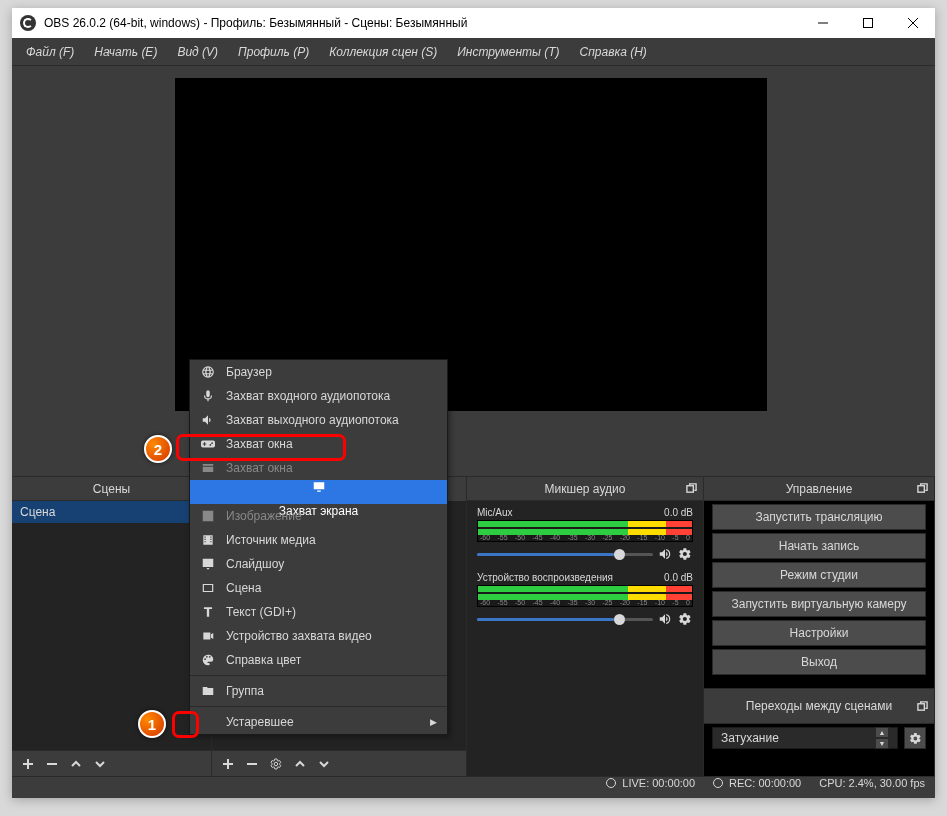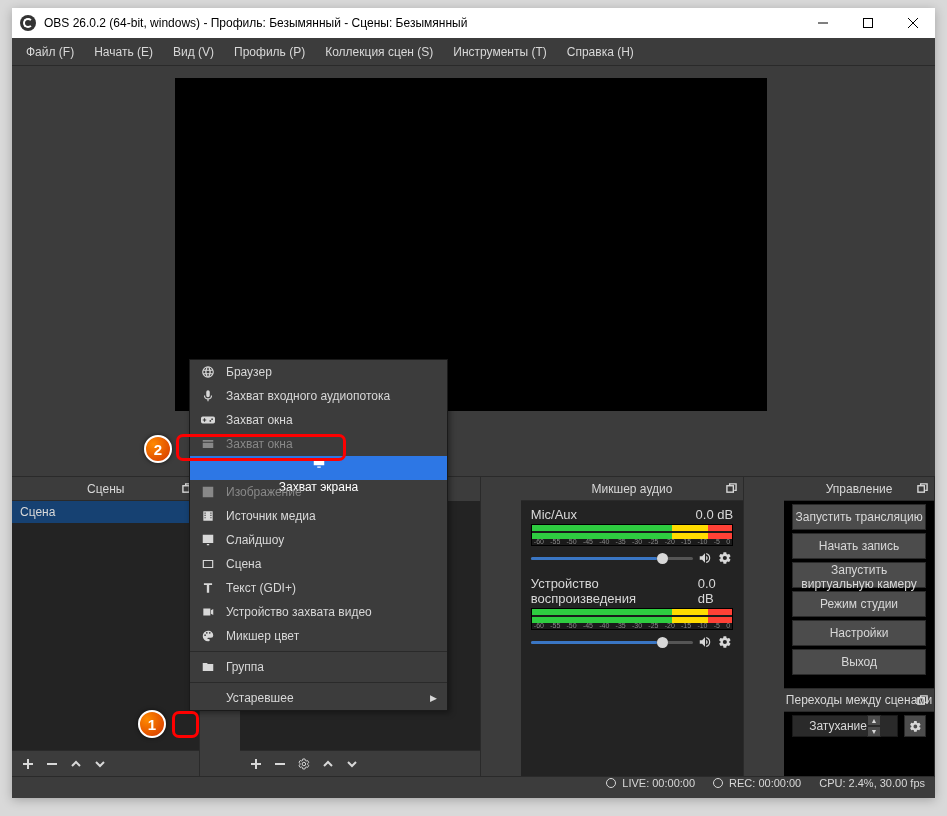--- a/index.html
+++ b/index.html
@@ -8,63 +8,63 @@
 .titlebar { height: 30px; background: #fff; display: flex; align-items: center; padding: 0 0 0 8px; }
 .titlebar .app-icon { width: 16px; height: 16px; border-radius: 50%; background: #333; display: flex; align-items: center; justify-content: center; margin-right: 8px; }
 .titlebar .app-icon::after { content: ""; width: 6px; height: 6px; border: 2px solid #fff; border-radius: 50%; border-right-color: transparent; }
 .title-text { font-size: 12px; color: #000; }
 .win-controls { margin-left: auto; display: flex; }
 .win-btn { width: 45px; height: 30px; display: flex; align-items: center; justify-content: center; font-size: 11px; color: #000; cursor: pointer; }
 .win-btn svg { width: 10px; height: 10px; stroke: #000; stroke-width: 1; fill: none; }
 
 .content { flex: 1; background: #3c3c3c; display: flex; flex-direction: column; position: relative; }
 .menubar { height: 28px; background: #3c3c3c; display: flex; align-items: center; padding: 0 4px; border-bottom: 1px solid #2a2a2a; }
-.menubar .menu-item { color: #d8d8d8; font-size: 12px; padding: 4px 10px; cursor: pointer; }
+.menubar .menu-item { color: #d8d8d8; font-size: 12px; padding: 4px 10px; cursor: pointer; font-style: italic; }
 
 .preview-area { flex: 1; position: relative; background: #3c3c3c; display: flex; flex-direction: column; }
 .preview-canvas { position: absolute; top: 12px; left: 163px; width: 592px; height: 333px; background: #000; }
 .info-text { position: absolute; top: 450px; left: 8px; color: #d8d8d8; font-size: 12px; }
 
-.docks { height: 300px; display: flex; border-top: 1px solid #2a2a2a; background: #3c3c3c; gap: 40px; }
+.docks { height: 300px; display: flex; border-top: 1px solid #2a2a2a; background: #3c3c3c; }
 .dock { border-right: 1px solid #2a2a2a; display: flex; flex-direction: column; }
 .dock-header { height: 24px; background: #3c3c3c; border-bottom: 1px solid #2a2a2a; display: flex; align-items: center; justify-content: center; color: #d8d8d8; font-size: 12px; position: relative; }
 .popout-icon { position: absolute; right: 4px; width: 16px; height: 16px; display: flex; align-items: center; justify-content: center; cursor: pointer; }
 .popout-icon svg { width: 11px; height: 11px; stroke: #d8d8d8; stroke-width: 1.5; fill: none; }
 .dock-body { flex: 1; background: #232323; position: relative; overflow: hidden; }
 .dock-toolbar { height: 26px; background: #3c3c3c; border-top: 1px solid #2a2a2a; display: flex; align-items: center; padding: 0 4px; gap: 0; }
 .tb-btn { width: 24px; height: 22px; color: #d8d8d8; display: flex; align-items: center; justify-content: center; cursor: pointer; font-size: 15px; }
 .tb-btn svg { width: 12px; height: 12px; stroke: #d8d8d8; stroke-width: 2; fill: none; }
 
 .scenes { width: 200px; }
 .scene-item { padding: 4px 8px; color: #d8d8d8; font-size: 12px; background: #164172; cursor: pointer; }
 .sources { width: 255px; }
 .mixer { width: 237px; }
 .controls { flex: 1; }
 
 .mixer-ch { padding: 6px 10px 4px; }
-.mixer-ch .label-row { display: flex; color: #d8d8d8; font-size: 13px; justify-content: space-between; }
+.mixer-ch .label-row { display: flex; color: #d8d8d8; font-size: 10px; justify-content: space-between; }
 .meter { height: 22px; margin-top: 2px; position: relative; background: #1a1a1a; border: 1px solid #000; }
 .meter .scale { position: absolute; bottom: 0; left: 0; right: 0; display: flex; justify-content: space-between; font-size: 7px; color: #888; padding: 0 2px; }
 .meter .bars { position: absolute; top: 0; left: 0; right: 0; height: 6px; display: flex; }
 .meter .bars2 { top: 8px; }
 .bar-g { background: #2ecc40; }
 .bar-y { background: #ffdc00; }
 .bar-r { background: #ff4136; }
 .slider-row { display: flex; align-items: center; gap: 4px; margin-top: 4px; }
 .vol-slider { flex: 1; height: 3px; background: #555; position: relative; border-radius: 2px; }
 .vol-slider .fill { height: 100%; background: #3a76c4; width: 78%; border-radius: 2px; }
 .vol-slider .thumb { position: absolute; top: -4px; left: 78%; width: 11px; height: 11px; background: #d8d8d8; border-radius: 50%; }
 .slider-row .icon { width: 16px; height: 16px; color: #d8d8d8; display: flex; align-items: center; justify-content: center; cursor: pointer; }
 .slider-row .icon svg { width: 14px; height: 14px; fill: #d8d8d8; }
 
 .ctrl-btn { display: block; width: calc(100% - 16px); margin: 3px 8px; height: 26px; background: #4c4c4c; color: #d8d8d8; border: 1px solid #2a2a2a; font-size: 12px; cursor: pointer; }
 .ctrl-spacer { height: 10px; }
-.trans-header { height: 24px; background: #3c3c3c; border-top: 1px solid #2a2a2a; border-bottom: 1px solid #2a2a2a; display:flex; align-items:center; justify-content:center; color:#d8d8d8; font-size:12px; position: relative; }
+.trans-header { height: 36px; background: #3c3c3c; border-top: 1px solid #2a2a2a; border-bottom: 1px solid #2a2a2a; display:flex; align-items:center; justify-content:center; color:#d8d8d8; font-size:12px; position: relative; }
 .trans-row { display: flex; align-items: center; padding: 3px 8px; gap: 6px; }
-.trans-select { flex: 1; height: 22px; background: #2a2a2a; border: 1px solid #1a1a1a; color: #d8d8d8; font-size: 12px; padding: 0 16px; display:flex; align-items:center; justify-content:space-between; cursor:pointer; }
+.trans-select { flex: 1; height: 22px; background: #2a2a2a; border: 1px solid #1a1a1a; color: #d8d8d8; font-size: 12px; padding: 0 8px; display:flex; align-items:center; justify-content:space-between; cursor:pointer; }
 .trans-lbl { color: #d8d8d8; font-size: 12px; }
 .trans-input { width: 70px; height: 22px; background: #1a1a1a; border: 1px solid #000; color: #d8d8d8; font-size: 12px; padding: 0 6px; }
 .spin-btns { display:flex; flex-direction:column; }
 .spin { width:14px; height:11px; background:#4c4c4c; border:1px solid #2a2a2a; color:#d8d8d8; font-size:7px; display:flex; align-items:center; justify-content:center; cursor:pointer;}
 .gear { width:22px; height:22px; background:#4c4c4c; border:1px solid #2a2a2a; display:flex; align-items:center; justify-content:center; cursor:pointer; }
 .gear svg { width:13px; height:13px; fill:#d8d8d8; }
 
 .statusbar { height: 22px; background: #3c3c3c; border-top: 1px solid #2a2a2a; display: flex; align-items: flex-start; justify-content: flex-end; padding: 0 10px; gap: 18px; color: #d8d8d8; font-size: 11px; }
 .status-chunk { display: flex; align-items: center; gap: 6px; }
 .live-dot { width:10px; height:10px; border:1.5px solid #d8d8d8; border-radius:50%; }
@@ -330,22 +330,22 @@
             <span class="popout-icon">
                 <svg viewBox="0 0 12 12">
                   <rect x="1" y="3" width="7" height="7"></rect>
                   <path d="M4 3 V1 H11 V8 H9"></path>
                 </svg>
               </span>
           </div>
           <div class="dock-body" style="background:#000000">
             <button class="ctrl-btn">Запустить трансляцию</button>
             <button class="ctrl-btn">Начать запись</button>
+            <button class="ctrl-btn">Режим студии</button>
             <button class="ctrl-btn">Запустить виртуальную камеру</button>
-            <button class="ctrl-btn">Режим студии</button>
             <button class="ctrl-btn">Настройки</button>
             <button class="ctrl-btn">Выход</button>
             <div class="ctrl-spacer"></div>
             <div class="trans-header">
               <span>Переходы между сценами</span>
               <span class="popout-icon">
                   <svg viewBox="0 0 12 12">
                     <rect x="1" y="3" width="7" height="7"></rect>
                     <path d="M4 3 V1 H11 V8 H9"></path>
                   </svg>
@@ -397,20 +397,28 @@
           <span class="cm-icon">
             <svg viewBox="0 0 24 24">
               <path d="M12 14a3 3 0 0 0 3-3V5a3 3 0 0 0-6 0v6a3 3 0 0 0 3 3zm5-3a5 5 0 0 1-10 0H5a7 7 0 0 0 6 6.9V21h2v-3.1A7 7 0 0 0 19 11z"></path>
             </svg>
           </span>
           <span>Захват входного аудиопотока</span>
         </div>
       <div class="cm-item">
           <span class="cm-icon">
             <svg viewBox="0 0 24 24">
+              <path d="M3 9v6h4l5 5V4L7 9H3zm13.5 3a4.5 4.5 0 0 0-2.5-4v8a4.5 4.5 0 0 0 2.5-4z"></path>
+            </svg>
+          </span>
+          <span>Захват выходного аудиопотока</span>
+        </div>
+      <div class="cm-item">
+          <span class="cm-icon">
+            <svg viewBox="0 0 24 24">
               <path d="M21 6H3a3 3 0 0 0-3 3v6a3 3 0 0 0 3 3h18a3 3 0 0 0 3-3V9a3 3 0 0 0-3-3zM9 13H7v2H5v-2H3v-2h2V9h2v2h2zm7 2a1.5 1.5 0 1 1 1.5-1.5A1.5 1.5 0 0 1 16 15zm3-3a1.5 1.5 0 1 1 1.5-1.5A1.5 1.5 0 0 1 19 12z"></path>
             </svg>
           </span>
           <span>Захват окна</span>
         </div>
       <div class="cm-item disabled">
           <span class="cm-icon">
             <svg viewBox="0 0 24 24">
               <path d="M3 5h18v3H3zm0 5h18v9H3z"></path>
             </svg>
@@ -472,21 +480,21 @@
             </svg>
           </span>
           <span>Устройство захвата видео</span>
         </div>
       <div class="cm-item">
           <span class="cm-icon">
             <svg viewBox="0 0 24 24">
               <path d="M12 3a9 9 0 0 0 0 18h1a2 2 0 0 0 0-4h-1a1 1 0 0 1 0-2h5a4 4 0 0 0 4-4 8 8 0 0 0-9-8zM7 12a1.5 1.5 0 1 1 1.5-1.5A1.5 1.5 0 0 1 7 12zm3-4a1.5 1.5 0 1 1 1.5-1.5A1.5 1.5 0 0 1 10 8zm5 0a1.5 1.5 0 1 1 1.5-1.5A1.5 1.5 0 0 1 15 8z"></path>
             </svg>
           </span>
-          <span>Микшер цвет</span>
+          <span>Справка цвет</span>
         </div>
       <div class="cm-div"></div>
       <div class="cm-item">
           <span class="cm-icon">
             <svg viewBox="0 0 24 24">
               <path d="M3 5h7l2 2h9v12H3z"></path>
             </svg>
           </span>
           <span>Группа</span>
         </div>

